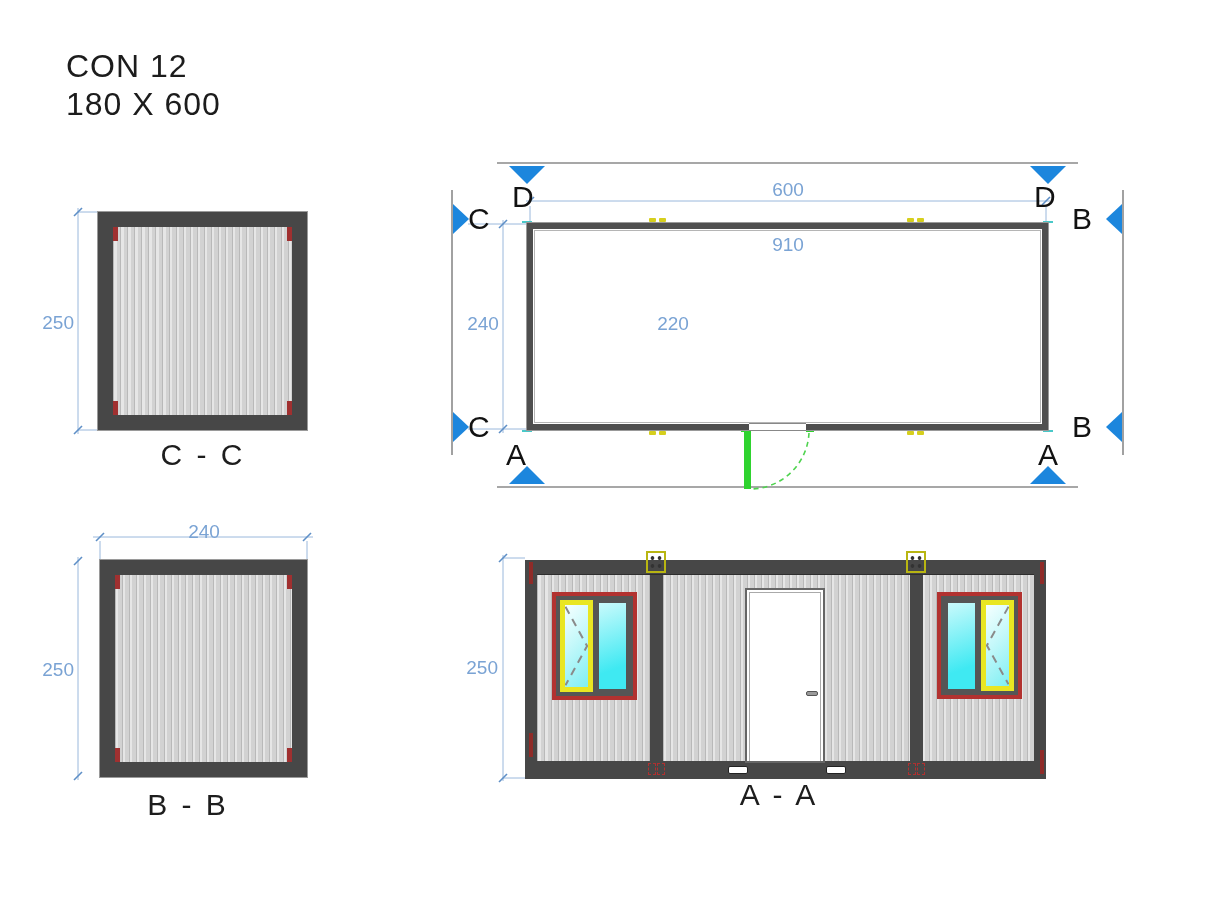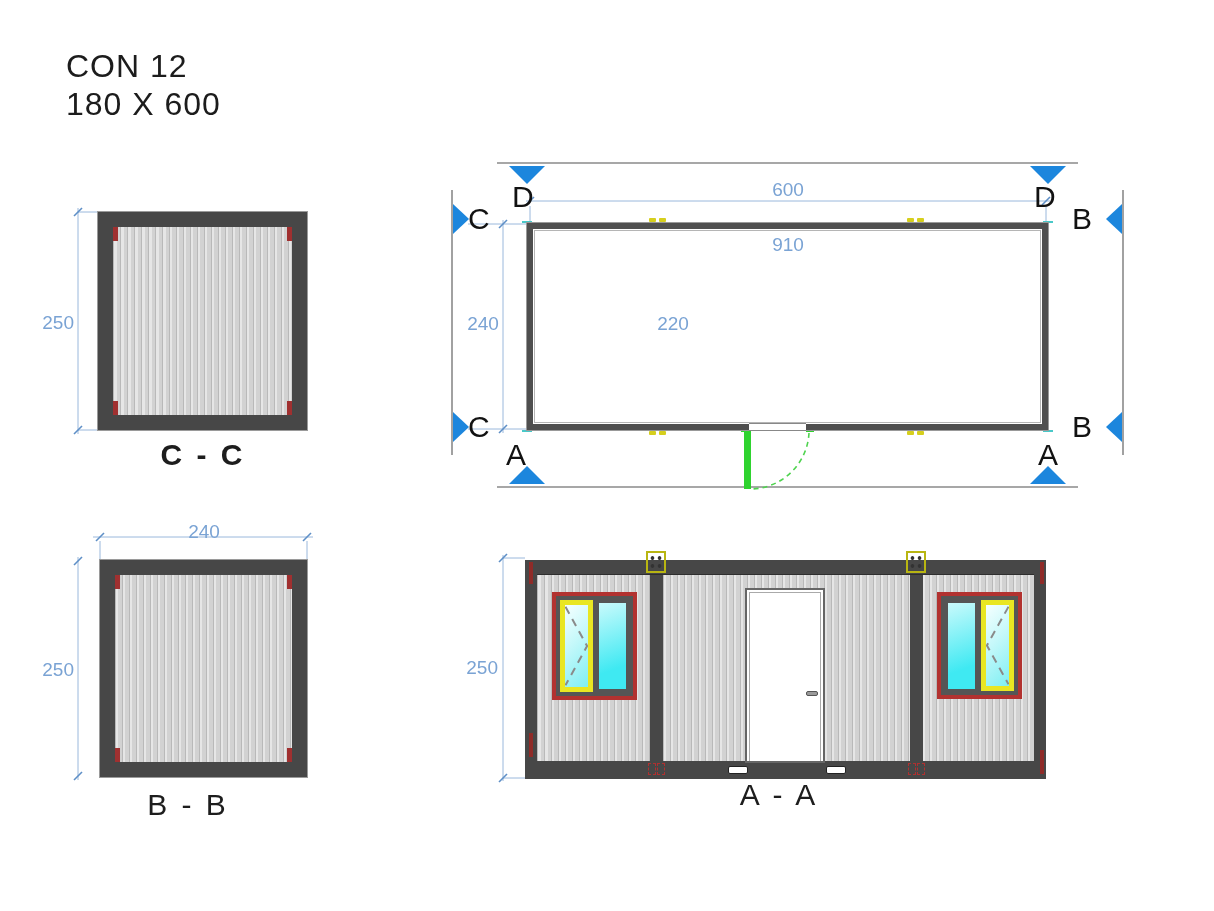--- a/index.html
+++ b/index.html
@@ -188,21 +188,21 @@
   <div class="abs dimtext" style="left:656px;top:314px;width:34px;text-align:center;">220</div>
 
   <div class="abs sqframe" style="left:98px;top:212px;width:209px;height:218px;">
     <div class="sqcore corr"></div>
     <div class="cmark" style="left:15px;top:15px;"></div>
     <div class="cmark" style="right:15px;top:15px;"></div>
     <div class="cmark" style="left:15px;bottom:15px;"></div>
     <div class="cmark" style="right:15px;bottom:15px;"></div>
   </div>
   <div class="abs dimtext" style="left:38px;top:313px;width:36px;text-align:right;">250</div>
-  <div class="abs viewlabel" style="left:140px;top:440px;width:126px;font-weight:bold;">C - C</div>
+  <div class="abs viewlabel" style="left:140px;top:440px;width:126px;">C - C</div>
 
   <div class="abs sqframe" style="left:100px;top:560px;width:207px;height:217px;">
     <div class="sqcore corr"></div>
     <div class="cmark" style="left:15px;top:15px;"></div>
     <div class="cmark" style="right:15px;top:15px;"></div>
     <div class="cmark" style="left:15px;bottom:15px;"></div>
     <div class="cmark" style="right:15px;bottom:15px;"></div>
   </div>
   <div class="abs dimtext" style="left:176px;top:522px;width:56px;text-align:center;">240</div>
   <div class="abs dimtext" style="left:38px;top:660px;width:36px;text-align:right;">250</div>

